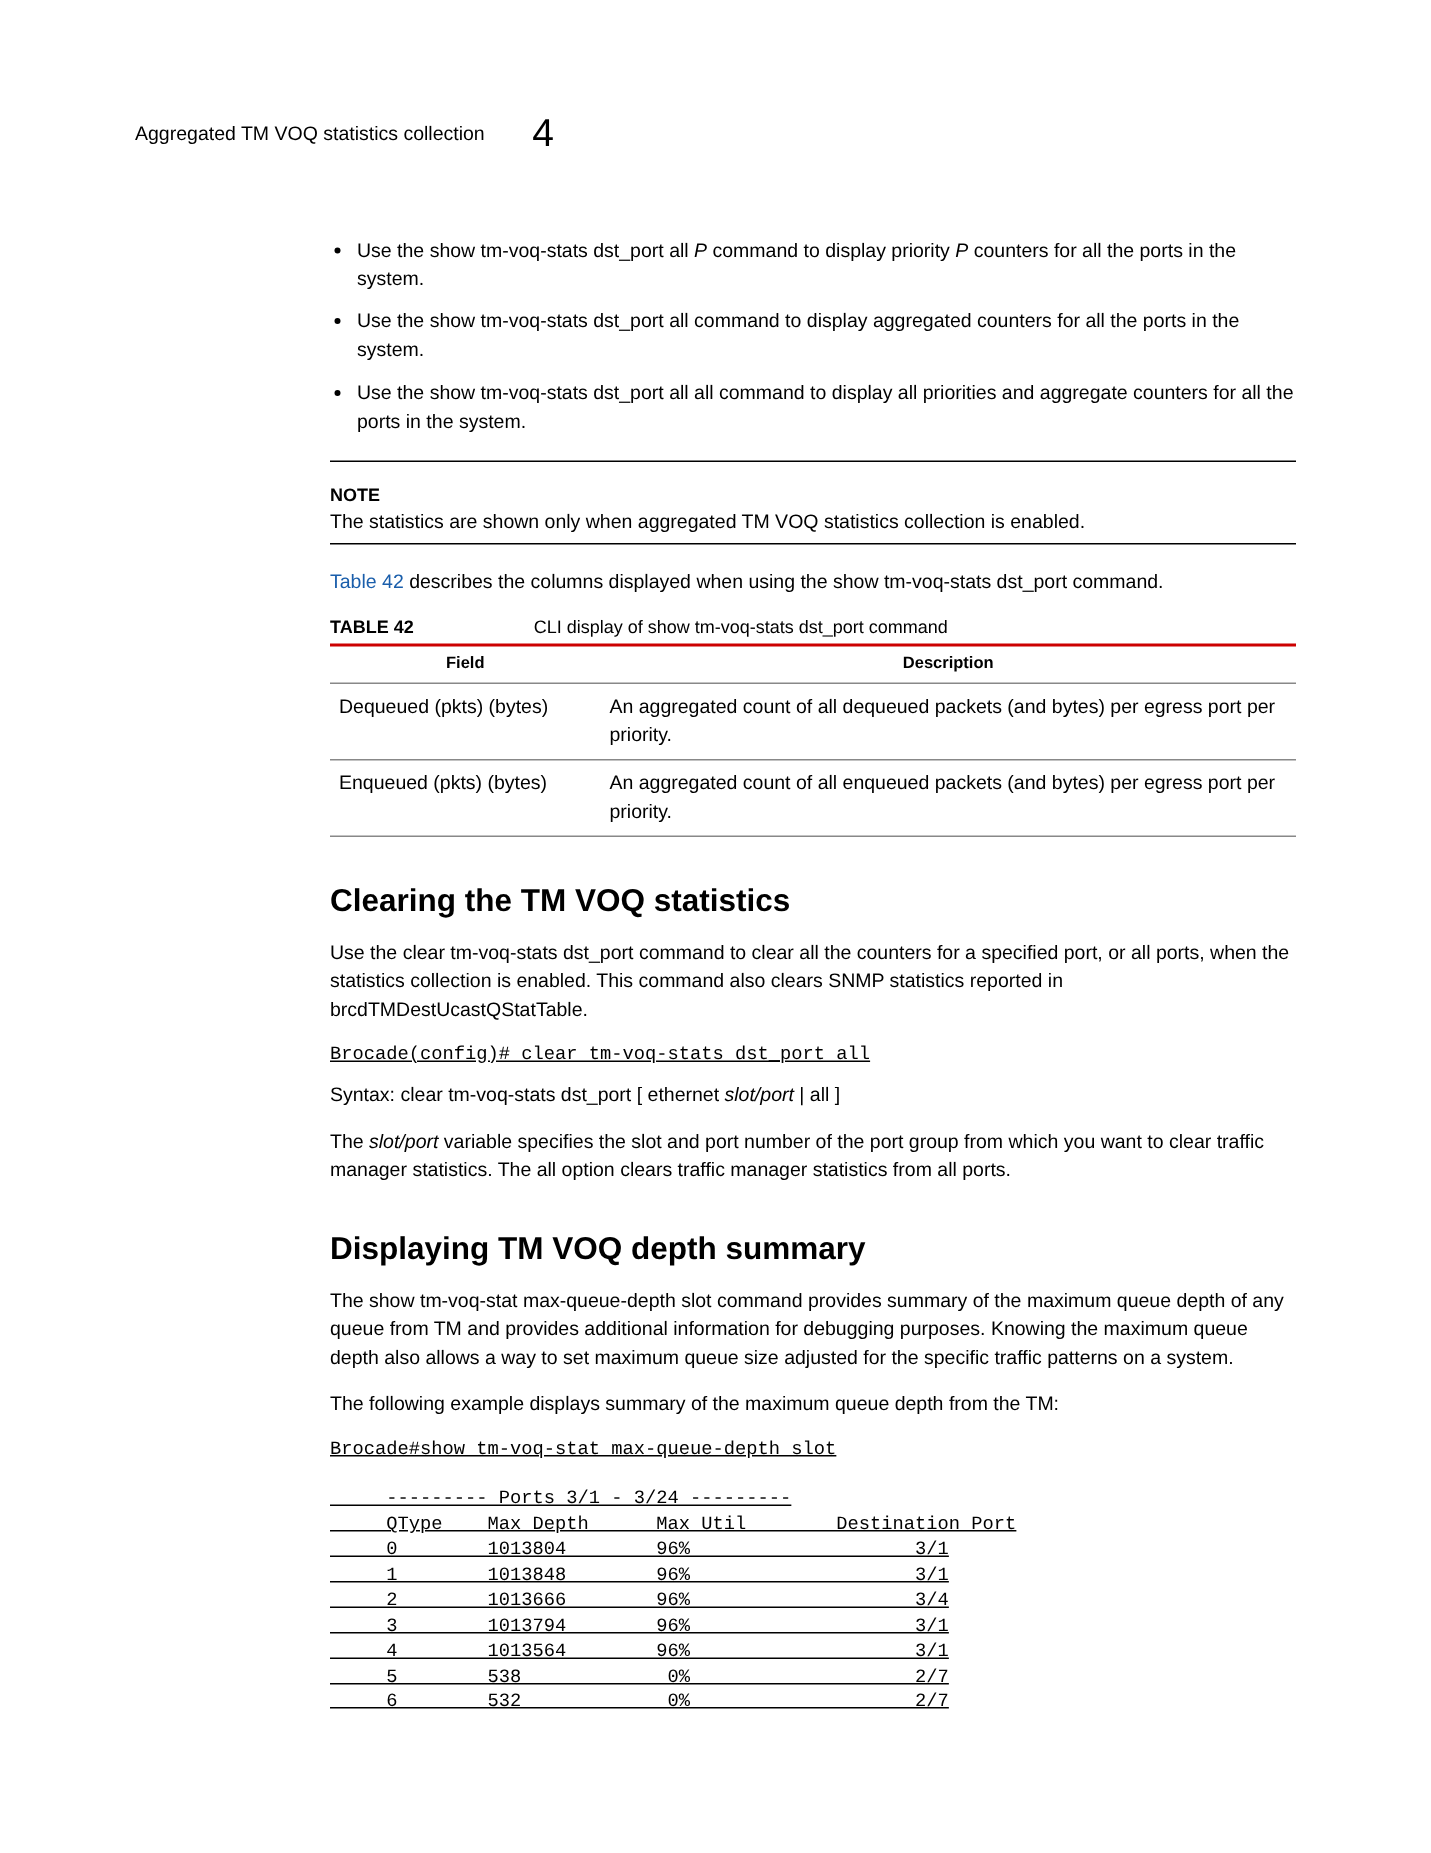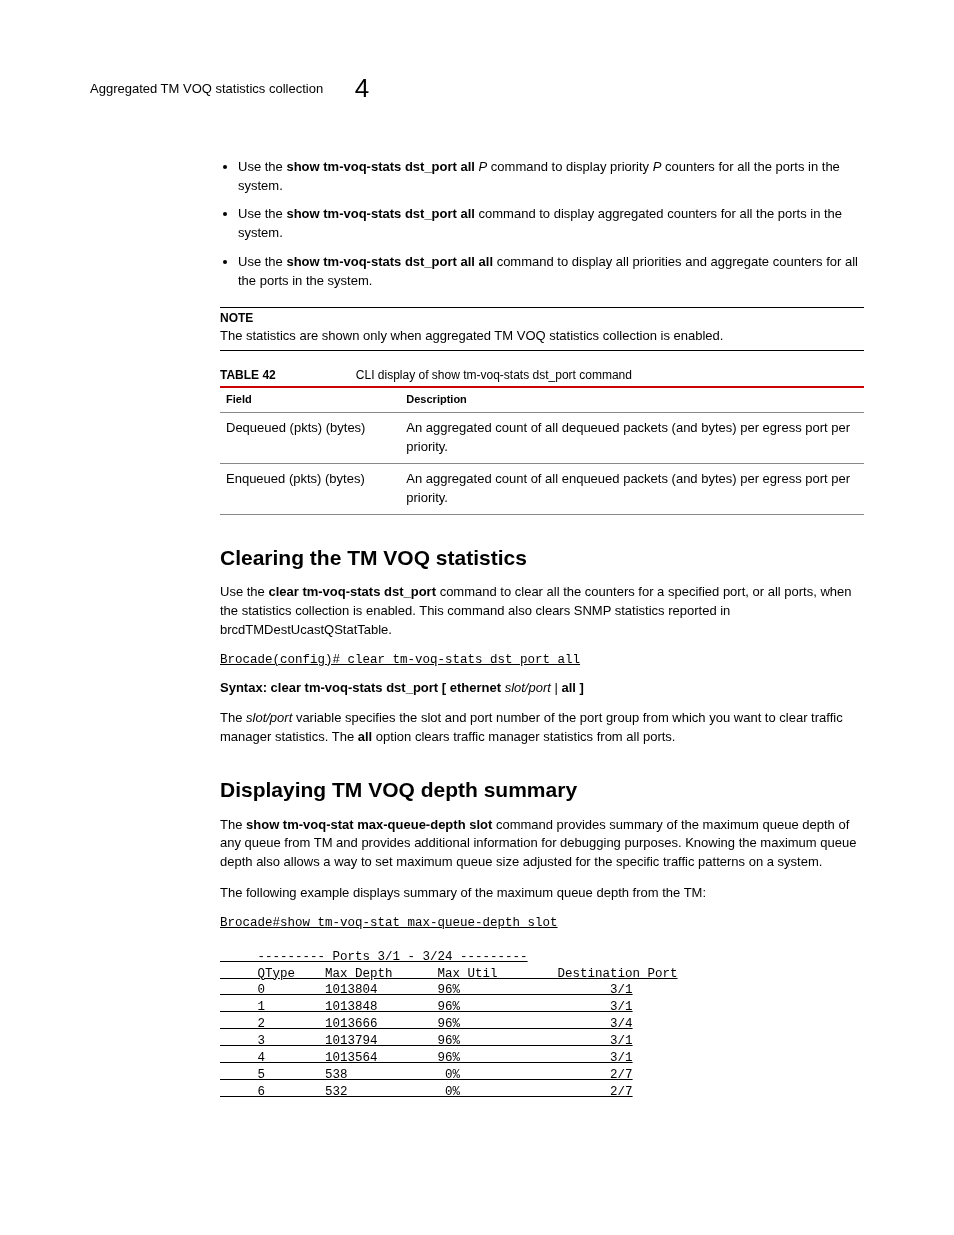--- a/index.html
+++ b/index.html
@@ -26,31 +26,31 @@
     margin-left: 130px;
   }
   ul.bullets {
     list-style: disc;
     margin: 0 0 16px 0;
     padding-left: 18px;
   }
   ul.bullets li {
     margin-bottom: 10px;
   }
-  .bold { font-weight: bold; }
+  .bold { font-weight: normal; }
   .italic { font-style: italic; }
   .note-block {
     margin-top: 14px;
     margin-bottom: 16px;
   }
   .note-block .note-label {
     border-top: 1px solid #000;
     font-weight: bold;
     font-size: 12px;
-    padding-top: 2px;
+    padding-top: 14px;
   }
   .note-block .note-text {
     border-bottom: 1px solid #000;
     padding-bottom: 4px;
   }
   .link { color: #1a5eab; }
   .table-wrap {
     margin-top: 4px;
   }
   .table-title {
@@ -59,21 +59,21 @@
   .table-title .tnum {
     font-weight: bold;
     margin-right: 80px;
   }
   table.data {
     width: 100%;
     border-collapse: collapse;
     margin-top: 2px;
   }
   table.data th {
-    text-align: left;
+    text-align: center;
     font-size: 11px;
     font-weight: bold;
     border-top: 2px solid #c00;
     border-bottom: 1px solid #888;
     padding: 4px 6px;
   }
   table.data td {
     border-bottom: 1px solid #888;
     padding: 6px 6px;
     vertical-align: top;
@@ -118,20 +118,23 @@
     <li>
       <span>Use the </span><span class="bold">show tm-voq-stats dst_port all all</span><span> command to display all priorities and aggregate counters for all the ports in the system.</span>
     </li>
   </ul>
 
   <div class="note-block">
     <div class="note-label">NOTE</div>
     <div class="note-text">The statistics are shown only when aggregated TM VOQ statistics collection is enabled.</div>
   </div>
 
+  <div class="para">
+    <span class="link">Table 42</span><span> describes the columns displayed when using the </span><span class="bold">show tm-voq-stats dst_port</span><span> command.</span>
+  </div>
 
   <div class="table-wrap">
     <div class="table-title">
       <span class="tnum">TABLE 42</span><span>CLI display of show tm-voq-stats dst_port command</span>
     </div>
     <table class="data">
       <thead>
         <tr>
           <th>Field</th>
           <th>Description</th>

